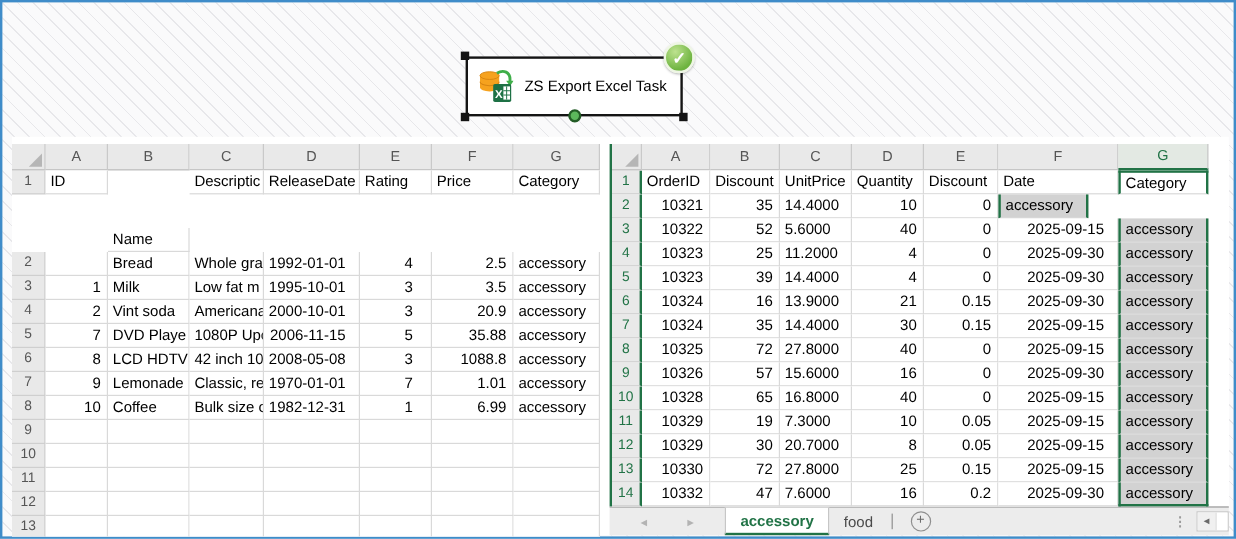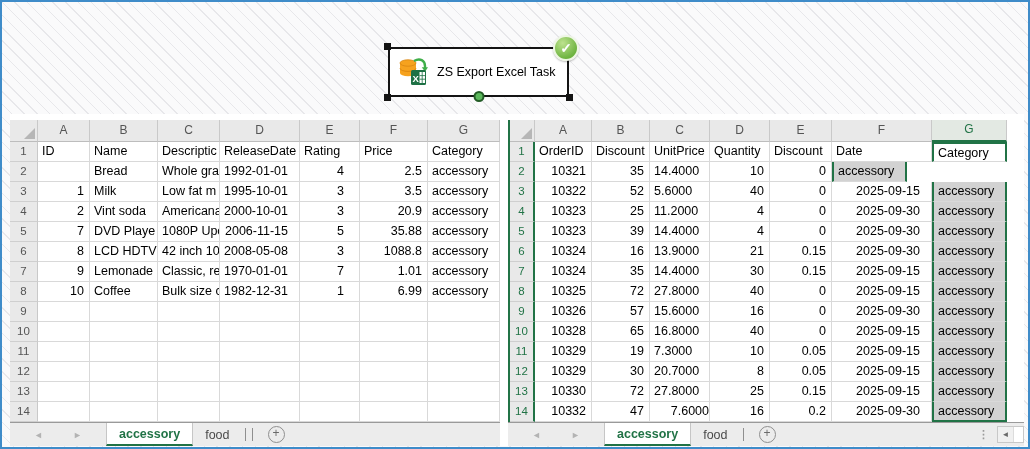--- a/index.html
+++ b/index.html
@@ -93,21 +93,21 @@
           <div class="hcell" style="width: 68px;">B</div>
           <div class="hcell" style="width: 62px;">C</div>
           <div class="hcell" style="width: 80px;">D</div>
           <div class="hcell" style="width: 60px;">E</div>
           <div class="hcell" style="width: 68px;">F</div>
           <div class="hcell" style="width: 72px;">G</div>
         </div>
         <div class="srow">
           <div class="rowhdr" style="width: 28px;">1</div>
           <div class="cell al-r hdr-text" style="width: 52px;">ID</div>
-          <div class="cell al-l hdr-text" style="width: 68px;">Name</div>
+          <div class="cell al-l hdr-text" style="width: 68px; margin-top: 48px;">Name</div>
           <div class="cell al-l hdr-text" style="width: 62px;">Descriptic</div>
           <div class="cell al-d hdr-text" style="width: 80px;">ReleaseDate</div>
           <div class="cell al-rt hdr-text" style="width: 60px;">Rating</div>
           <div class="cell al-r hdr-text" style="width: 68px;">Price</div>
           <div class="cell al-l hdr-text" style="width: 72px;">Category</div>
         </div>
         <div class="srow">
           <div class="rowhdr" style="width: 28px;">2</div>
           <div class="cell al-r" style="width: 52px;"></div>
           <div class="cell al-l" style="width: 68px;">Bread</div>
@@ -376,21 +376,21 @@
           <div class="cell al-r" style="width: 58px;">72</div>
           <div class="cell al-l" style="width: 60px;">27.8000</div>
           <div class="cell al-r" style="width: 60px;">25</div>
           <div class="cell al-r" style="width: 62px;">0.15</div>
           <div class="cell al-d" style="width: 100px;">2025-09-15</div>
           <div class="cell al-l sel-col sel-fill" style="width: 75px;">accessory</div>
         </div><div class="srow">
           <div class="rowhdr" style="width: 25px;">14</div>
           <div class="cell al-r" style="width: 57px;">10332</div>
           <div class="cell al-r" style="width: 58px;">47</div>
-          <div class="cell al-l" style="width: 60px; text-align: right;">7.6000</div>
+          <div class="cell al-l" style="width: 60px;">7.6000</div>
           <div class="cell al-r" style="width: 60px;">16</div>
           <div class="cell al-r" style="width: 62px;">0.2</div>
           <div class="cell al-d" style="width: 100px;">2025-09-30</div>
           <div class="cell al-l sel-col sel-fill sel-bottom" style="width: 75px;">accessory</div>
         </div></div><div class="tabbar">
         <div class="navzone">
           <span class="navarrow">◄</span>
           <span class="navarrow">►</span>
         </div>
         <div class="tab active">accessory</div>

